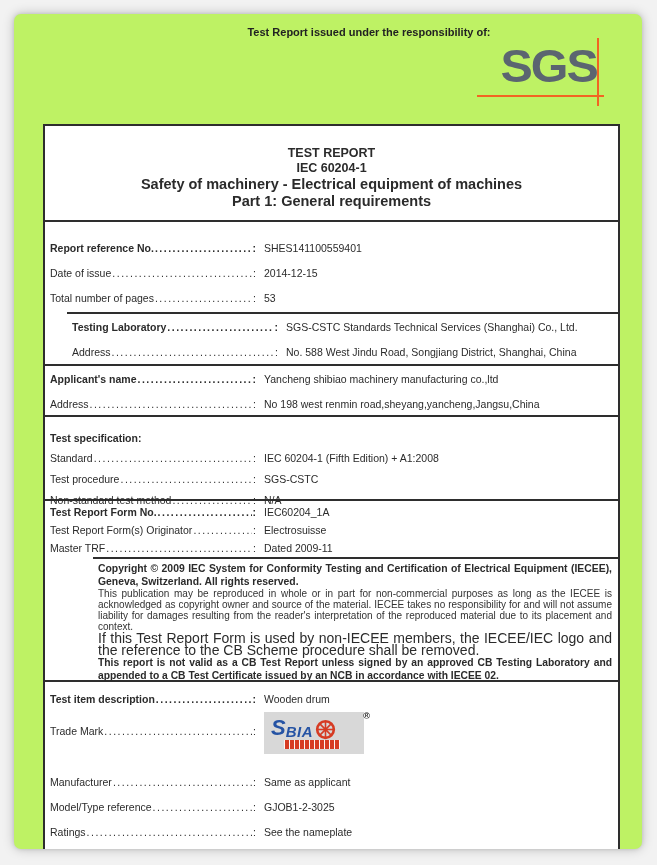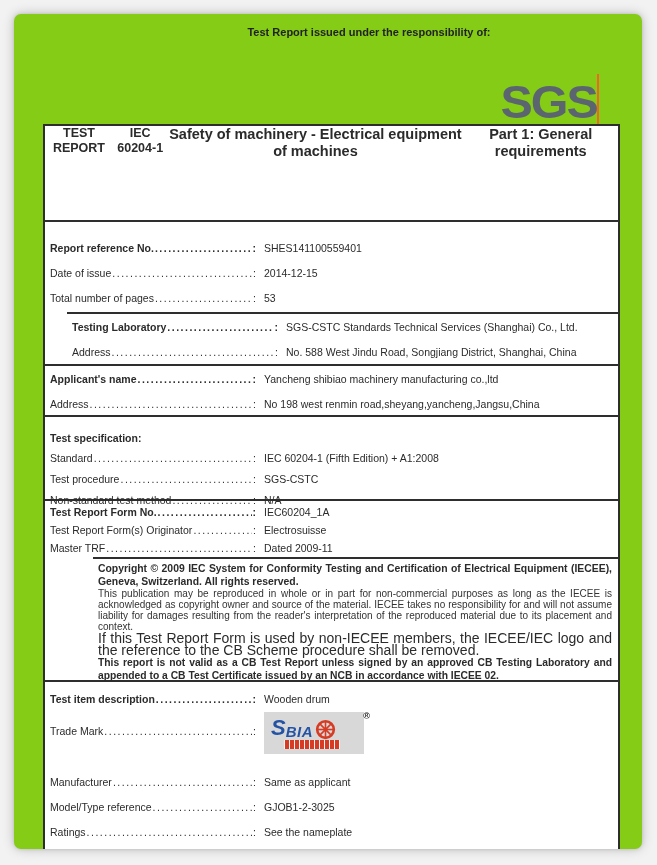--- a/index.html
+++ b/index.html
@@ -1,40 +1,40 @@
 <!DOCTYPE html>
 <html><head>
 <meta charset="utf-8">
 <style>
   * { margin:0; padding:0; box-sizing:border-box; }
   html,body { width:657px; height:865px; background:#fdfdfd; overflow:hidden;
               font-family:"Liberation Sans", sans-serif; color:#2b2b2b; }
   .stage { position:relative; width:657px; height:865px; background:#f2f2f2; }
   .page-card { position:absolute; left:14px; top:14px; width:628px; height:835px;
-               background:#84cc16; border-radius:7px;
+               background:#bef264; border-radius:7px;
                box-shadow:0 0 12px rgba(0,0,0,.22), 0 0 4px rgba(0,0,0,.12); overflow:hidden; }
 
   
   .issued-line { position:absolute; left:60px; top:12px; width:590px; text-align:center;
                  font-weight:bold; font-size:11px; color:#222; }
-  .sgs-logo { position:absolute; top:24px; left:460px; width:155px; height:75px;margin-top:36px; }
+  .sgs-logo { position:absolute; top:24px; left:460px; width:155px; height:75px; }
   .sgs-word { position:absolute; left:28px; top:4px; font-size:47px; font-weight:bold;
               color:#5b6570; letter-spacing:-2px; line-height:1; transform:scaleX(1.03); }
   .sgs-hline { position:absolute; left:3px; top:57px; width:127px; height:2px; background:#f26522; }
   .sgs-vline { position:absolute; left:123px; top:0px; width:2px; height:68px; background:#f26522; }
 
   
   .rpt-table { position:absolute; left:29px; top:110px; width:577px; height:725px;
                border:2px solid #2e2e2e; border-bottom:none; overflow:hidden;
                font-size:10.5px; background:#fff; }
   .sec { border-top:2px solid #2e2e2e; }
   .sec.first { border-top:none; }
 
-  .title-block { height:94px; display:flex; flex-direction:row; justify-content:center;
-                 text-align:center; font-weight:bold; padding-top:0; }
+  .title-block { height:94px; display:flex; flex-direction:column; justify-content:center;
+                 text-align:center; font-weight:bold; padding-top:9px; }
   .tl-sm { font-size:12.5px; line-height:15px; }
   .tl-lg { font-size:14.5px; line-height:17px; }
 
   .row { display:flex; align-items:baseline; height:25px; line-height:25px; padding-left:5px; }
   .row-18 { height:18px; line-height:18px; }
   .row-21 { height:21px; line-height:21px; }
   .lbl { width:206px; display:flex; align-items:flex-end; overflow:hidden; }
   .lbl-t { white-space:nowrap; }
   .leader { flex:1; overflow:hidden; white-space:nowrap; letter-spacing:1.5px; margin:0 1px; }
   .colon { flex:none; }

